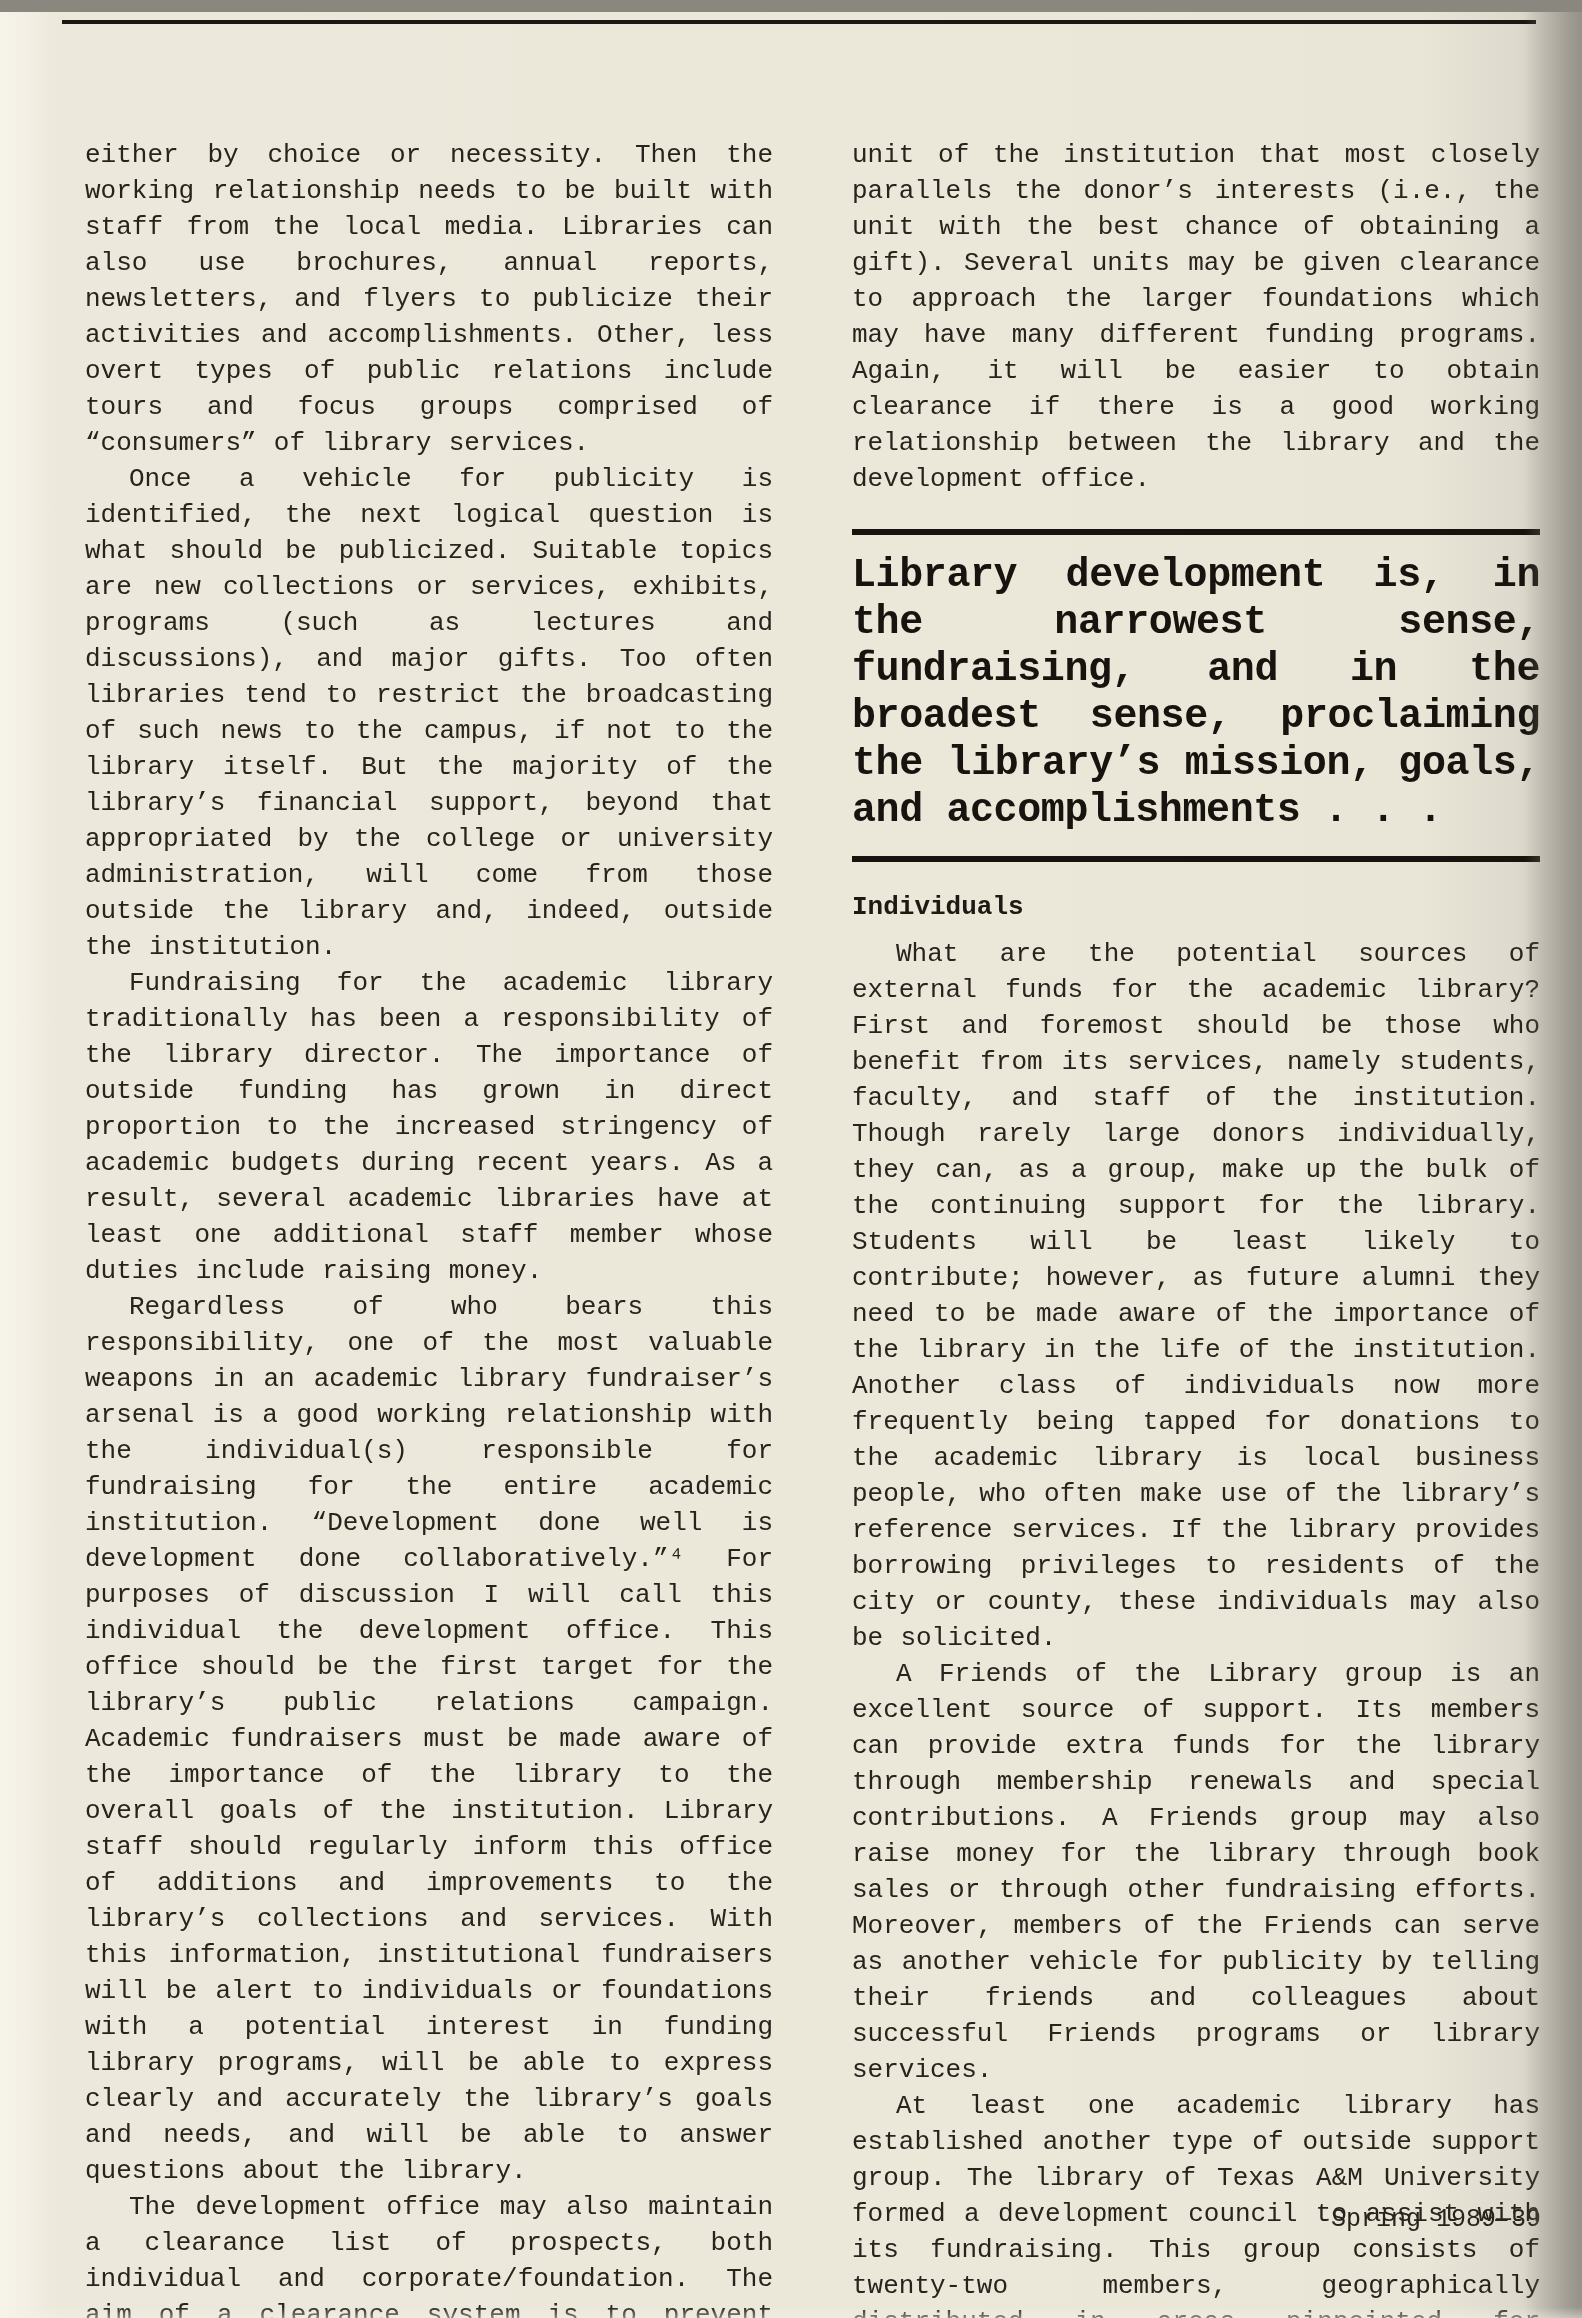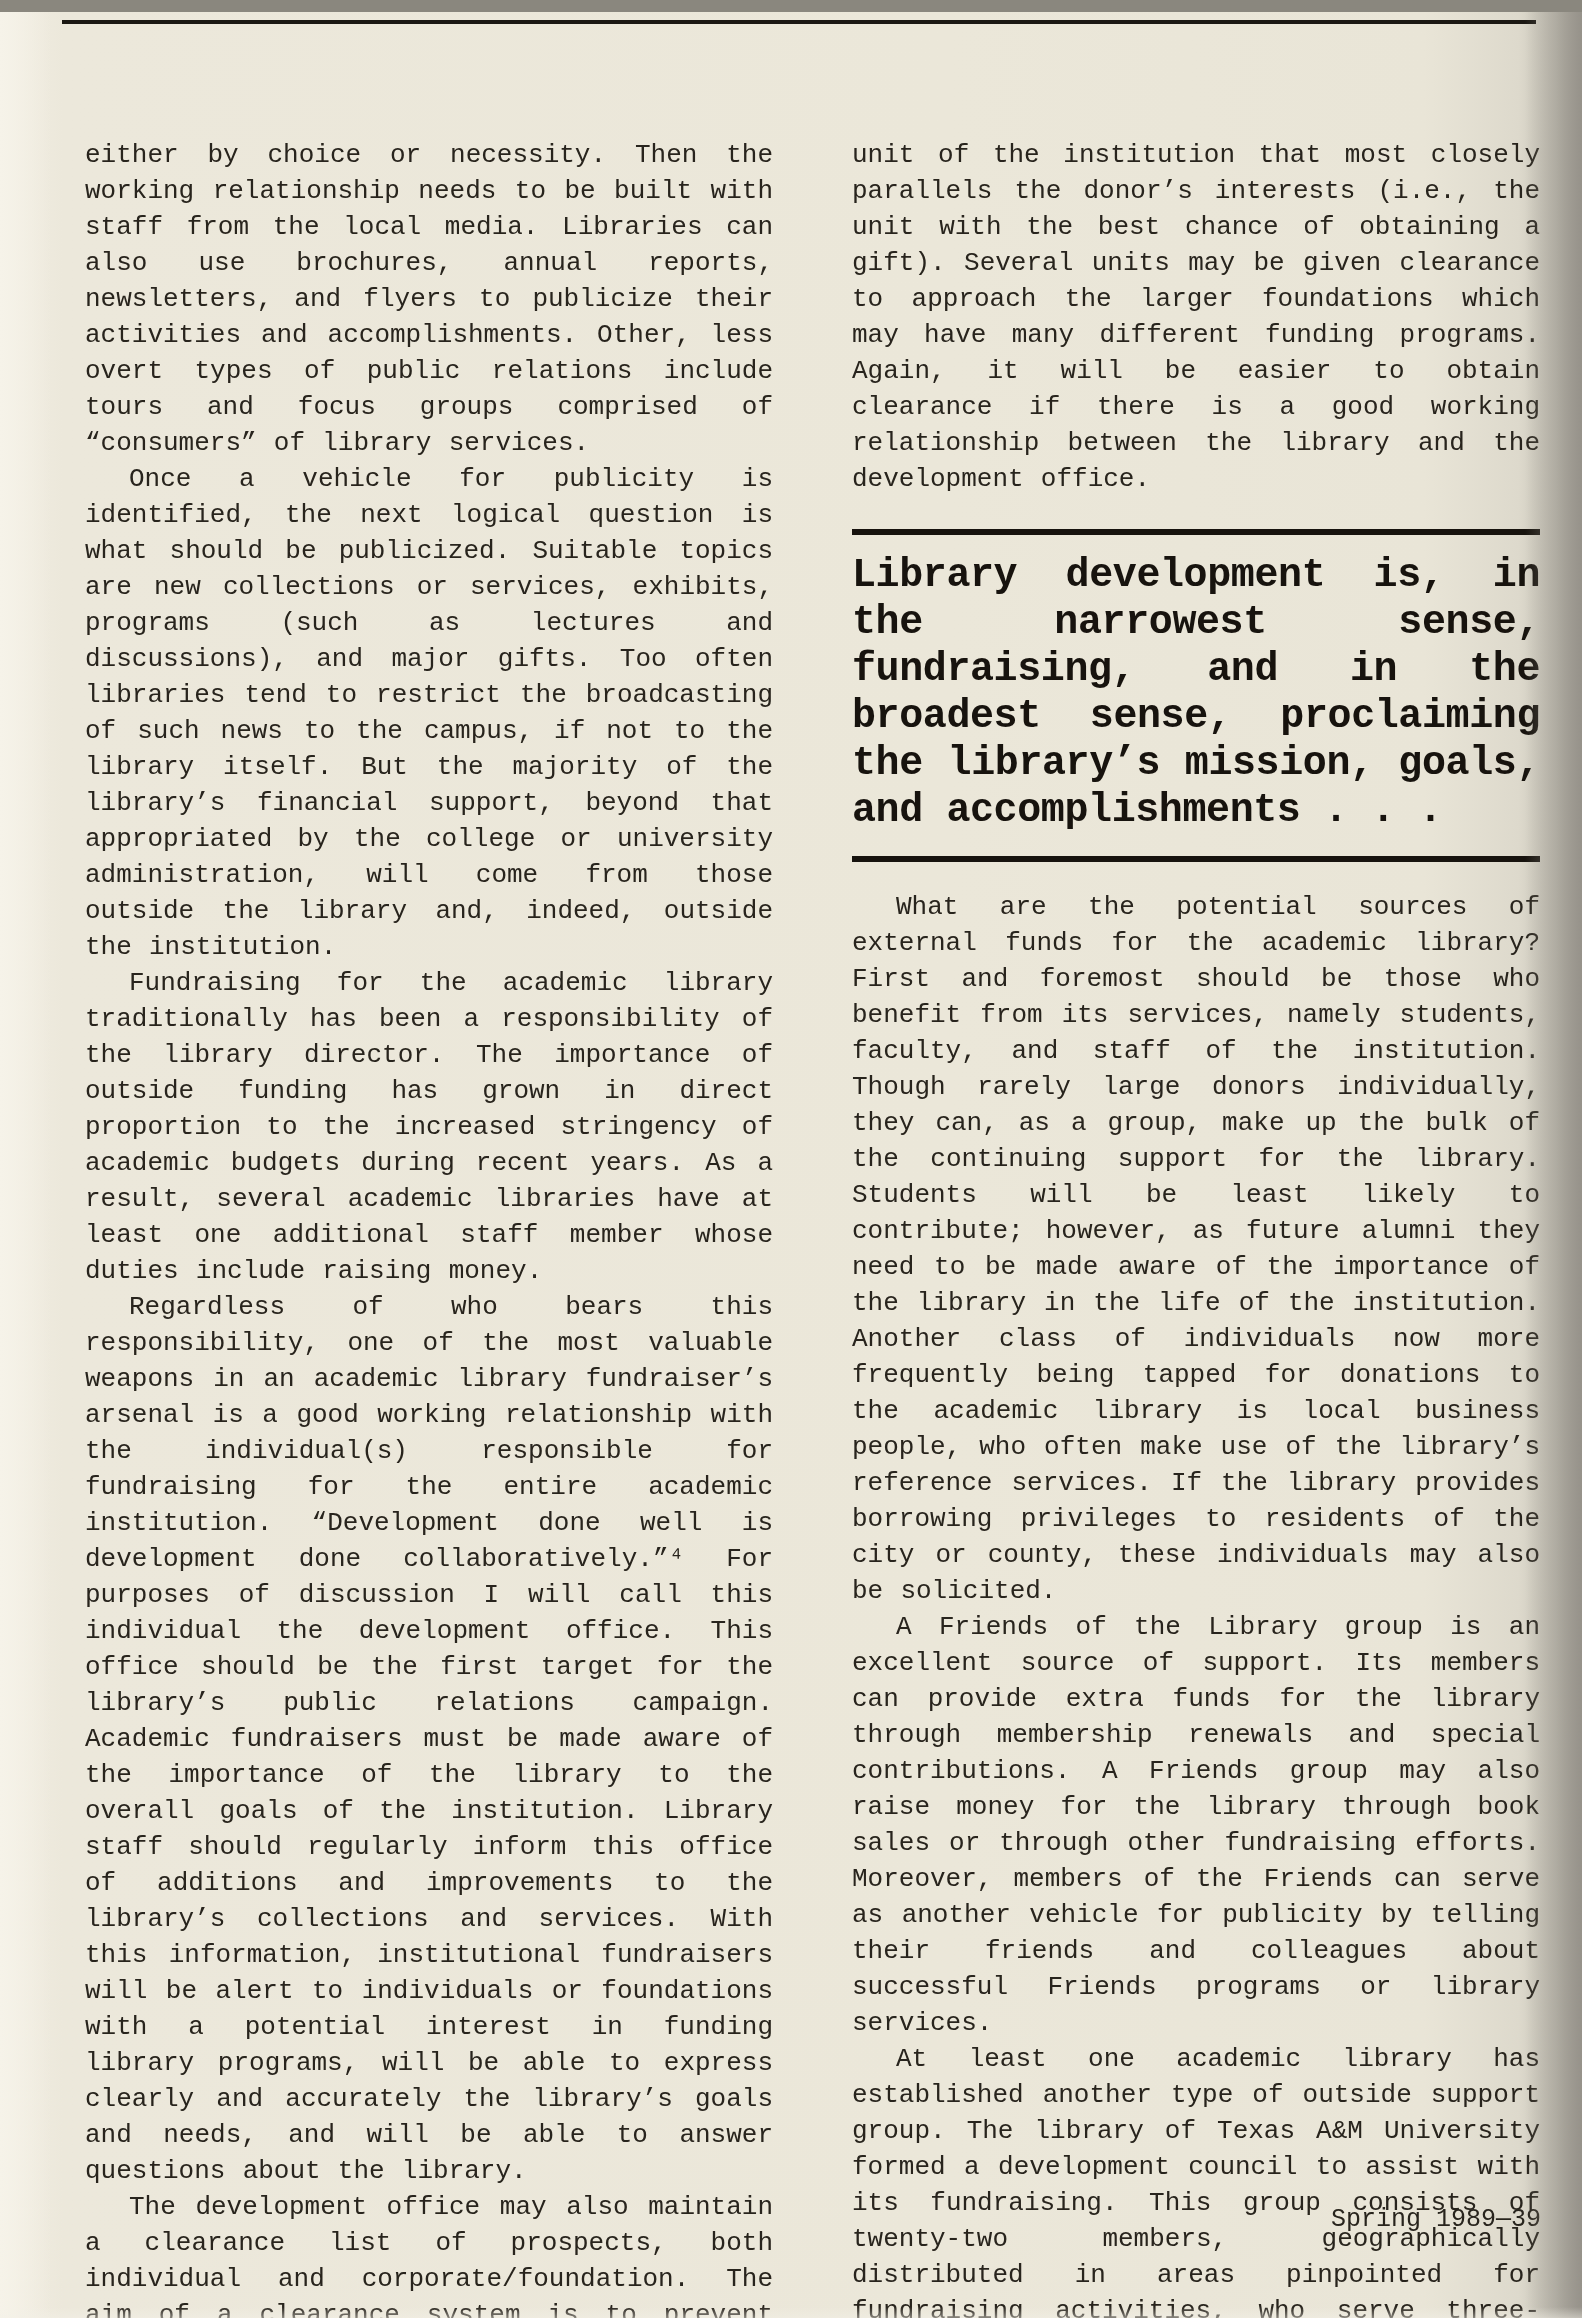--- a/index.html
+++ b/index.html
@@ -100,20 +100,21 @@
       <p>Fundraising for the academic library traditionally has been a responsibility of the library director. The importance of outside funding has grown in direct proportion to the increased stringency of academic budgets during recent years. As a result, several academic libraries have at least one additional staff member whose duties include raising money.</p>
       <p>Regardless of who bears this responsibility, one of the most valuable weapons in an academic library fundraiser’s arsenal is a good working relationship with the individual(s) responsible for fundraising for the entire academic institution. “Development done well is development done collaboratively.”⁴ For purposes of discussion I will call this individual the development office. This office should be the first target for the library’s public relations campaign. Academic fundraisers must be made aware of the importance of the library to the overall goals of the institution. Library staff should regularly inform this office of additions and improvements to the library’s collections and services. With this information, institutional fundraisers will be alert to individuals or foundations with a potential interest in funding library programs, will be able to express clearly and accurately the library’s goals and needs, and will be able to answer questions about the library.</p>
       <p>The development office may also maintain a clearance list of prospects, both individual and corporate/foundation. The aim of a clearance system is to prevent different units of the institution from competing with each other for donations. The development office generally grants clearance to approach a potential donor to the</p>
     </div>
 
     <div class="col">
       <p class="noindent">unit of the institution that most closely parallels the donor’s interests (i.e., the unit with the best chance of obtaining a gift). Several units may be given clearance to approach the larger foundations which may have many different funding programs. Again, it will be easier to obtain clearance if there is a good working relationship between the library and the development office.</p>
       <div class="pullquote">
         <div class="pq-text">Library development is, in the narrowest sense, fundraising, and in the broadest sense, proclaiming the library’s mission, goals, and accomplishments . . .</div>
       </div>
+      <h3>Individuals</h3>
       <p>What are the potential sources of external funds for the academic library? First and foremost should be those who benefit from its services, namely students, faculty, and staff of the institution. Though rarely large donors individually, they can, as a group, make up the bulk of the continuing support for the library. Students will be least likely to contribute; however, as future alumni they need to be made aware of the importance of the library in the life of the institution. Another class of individuals now more frequently being tapped for donations to the academic library is local business people, who often make use of the library’s reference services. If the library provides borrowing privileges to residents of the city or county, these individuals may also be solicited.</p>
       <p>A Friends of the Library group is an excellent source of support. Its members can provide extra funds for the library through membership renewals and special contributions. A Friends group may also raise money for the library through book sales or through other fundraising efforts. Moreover, members of the Friends can serve as another vehicle for publicity by telling their friends and colleagues about successful Friends programs or library services.</p>
       <p>At least one academic library has established another type of outside support group. The library of Texas A&amp;M University formed a development council to assist with its fundraising. This group consists of twenty-two members, geographically distributed in areas pinpointed for fundraising activities, who serve three-year terms. This body gathers frequently to work on projects and meet with potential donors. Those chosen for the development council are often individuals just completing a term on the university’s Board of</p>
     </div>
 
   </div>
 
   <div class="footer">Spring 1989—39</div>
 
   <div class="edge-left"></div>

